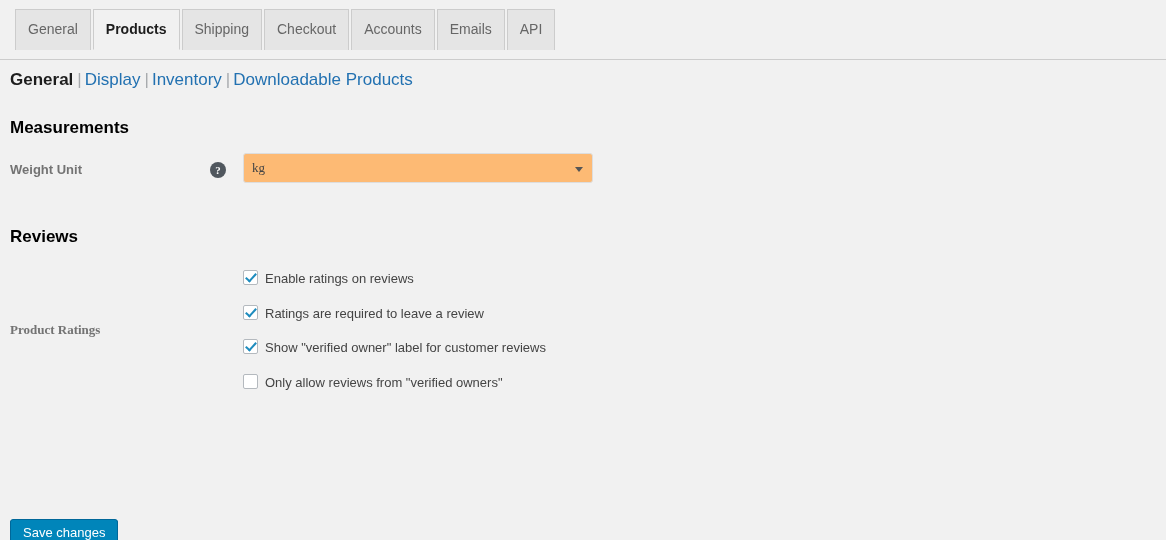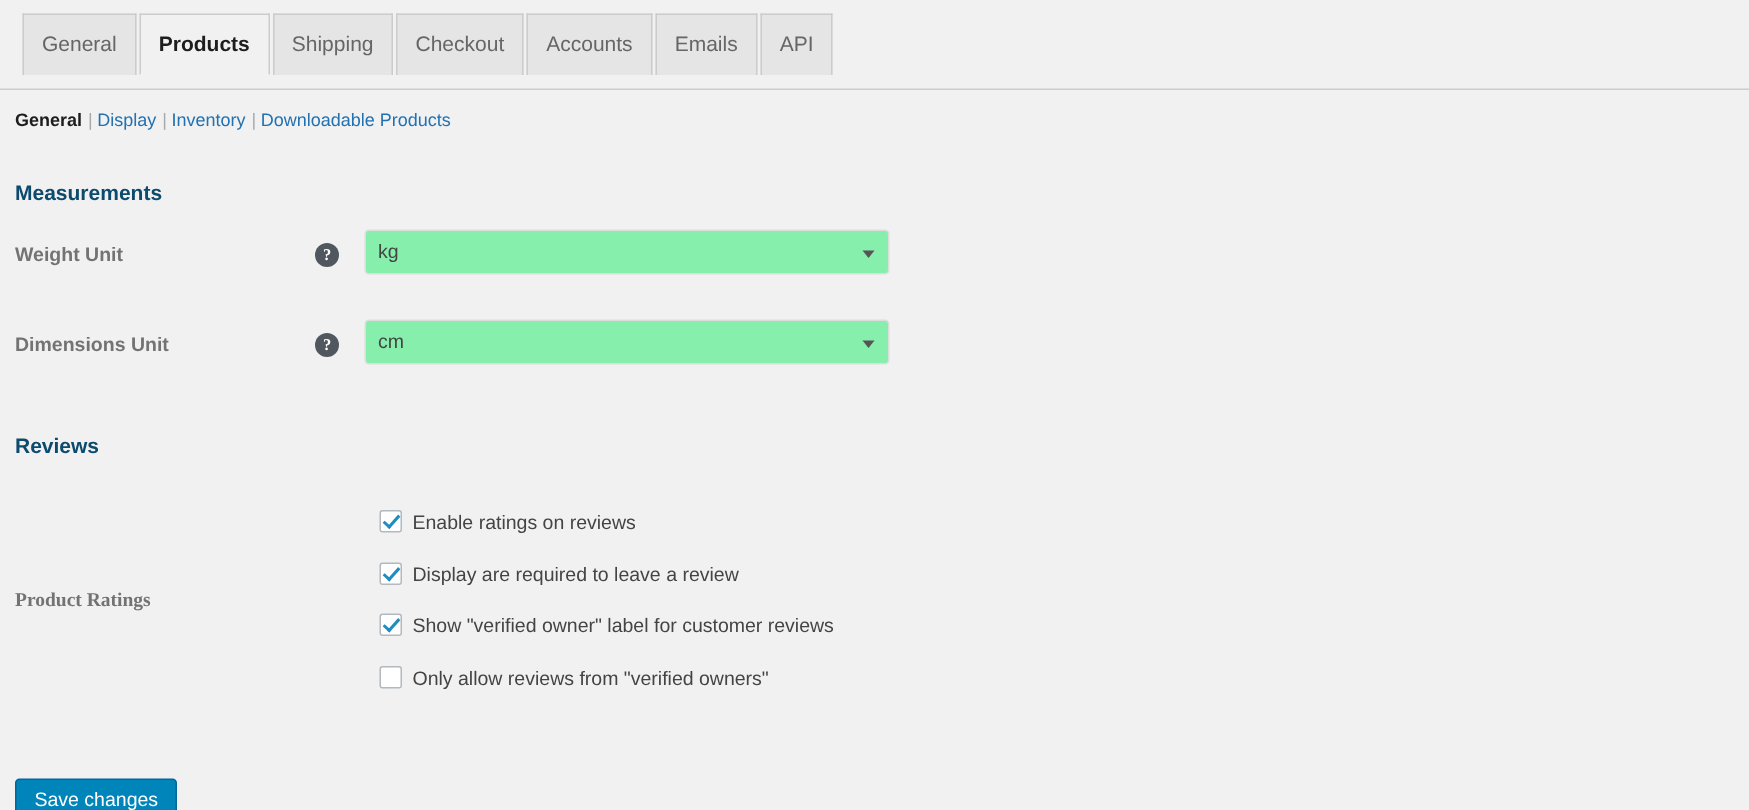--- a/index.html
+++ b/index.html
@@ -50,21 +50,21 @@
     background: #f1f1f1;
     border-bottom: 1px solid #f1f1f1;
     color: #1d1d1d;
     font-weight: bold;
   }
 
   
   .subsubsub {
     margin: 0;
     padding: 10px 0 0 10px;
-    font-size: 12px;
+    font-size: 17px;
     color: #555;
     list-style: none;
     line-height: 20px;
   }
   .subsubsub .sep {
     color: #a7aaad;
     margin: 0 3px 0 4px;
   }
   .subsubsub a {
     color: #2271b1;
@@ -72,23 +72,23 @@
   }
   .subsubsub a.current {
     color: #1d1d1d;
     font-weight: bold;
   }
 
   
   h2.section-title {
     margin: 27px 0 0 10px;
     padding: 0;
-    font-size: 14px;
+    font-size: 17px;
     font-weight: 600;
-    color: #0c4a6e;
+    color: #000000;
     line-height: 22px;
   }
 
   
   table.form-table {
     border-collapse: collapse;
     margin-left: 10px;
     width: 1140px;
   }
   table.form-table th {
@@ -129,29 +129,30 @@
     position: relative;
     top: 1px;
   }
 
   
   .wc-select {
     box-sizing: border-box;
     width: 350px;
     height: 30px;
     padding: 0 24px 0 8px;
-    background: #86efac;
+    background: #fdba74;
     border: 1px solid #ddd;
     border-radius: 3px;
     font-size: 13px;
     color: #444;
     line-height: 28px;
     position: relative;
     display: inline-block;
     cursor: default;
+    font-family: Liberation Serif, serif;
   }
   .wc-select .sel-text {
     display: block;
     white-space: nowrap;
     overflow: hidden;
   }
   .wc-select .arrow {
     position: absolute;
     right: 9px;
     top: 13px;
@@ -164,21 +165,21 @@
 
   
   .ratings-row th {
     vertical-align: top;
     padding-top: 2px;
     height: auto;
     font-family: Liberation Serif, serif;
   }
   .ratings-row td.helpcell { width: 33px; }
   fieldset.cb-group {
-    margin: 10px;
+    margin: 0;
     padding: 0;
     border: 0;
   }
   fieldset.cb-group label {
     display: block;
     margin-bottom: 18px;
     font-size: 13px;
     color: #444;
     line-height: 16px;
     white-space: nowrap;
@@ -253,49 +254,37 @@
       <td class="helpcell">
         <span class="help-tip">?</span>
       </td>
       <td>
         <div class="wc-select">
           <span class="sel-text">kg</span>
           <span class="arrow"></span>
         </div>
       </td>
     </tr>
-    <tr class="measure-row">
-      <th>Dimensions Unit</th>
-      <td class="helpcell">
-        <span class="help-tip">?</span>
-      </td>
-      <td>
-        <div class="wc-select">
-          <span class="sel-text">cm</span>
-          <span class="arrow"></span>
-        </div>
-      </td>
-    </tr>
   </tbody>
 </table>
 
 <h2 class="section-title">Reviews</h2>
 
 <table class="form-table" style="margin-top:22px;">
   <tbody>
     <tr class="ratings-row">
       <th>Product Ratings</th>
       <td class="helpcell"></td>
       <td>
         <fieldset class="cb-group">
           <label>
             <span class="cb checked"></span><span class="cb-label-text">Enable ratings on reviews</span>
           </label>
           <label>
-            <span class="cb checked"></span><span class="cb-label-text">Display are required to leave a review</span>
+            <span class="cb checked"></span><span class="cb-label-text">Ratings are required to leave a review</span>
           </label>
           <label>
             <span class="cb checked"></span><span class="cb-label-text">Show "verified owner" label for customer reviews</span>
           </label>
           <label>
             <span class="cb"></span><span class="cb-label-text">Only allow reviews from "verified owners"</span>
           </label>
         </fieldset>
       </td>
     </tr>

